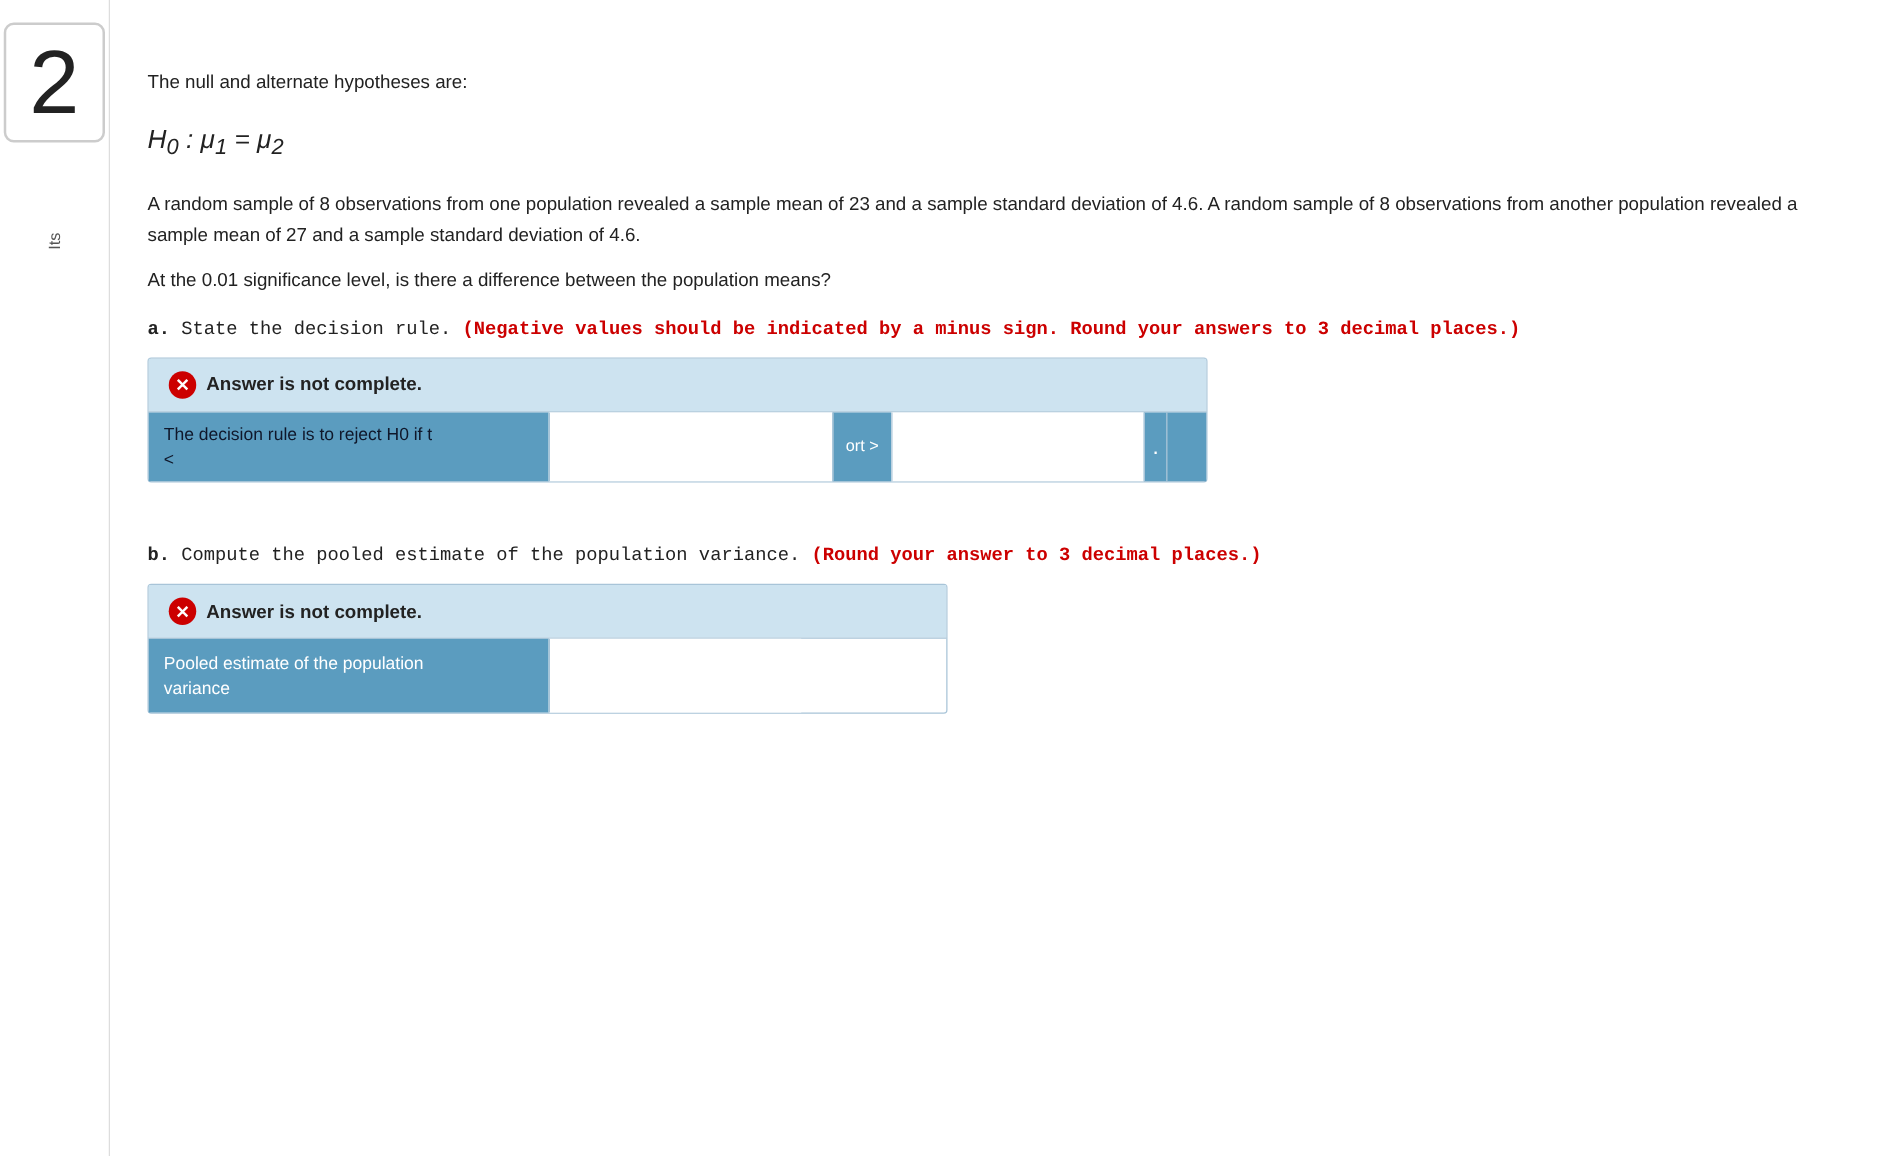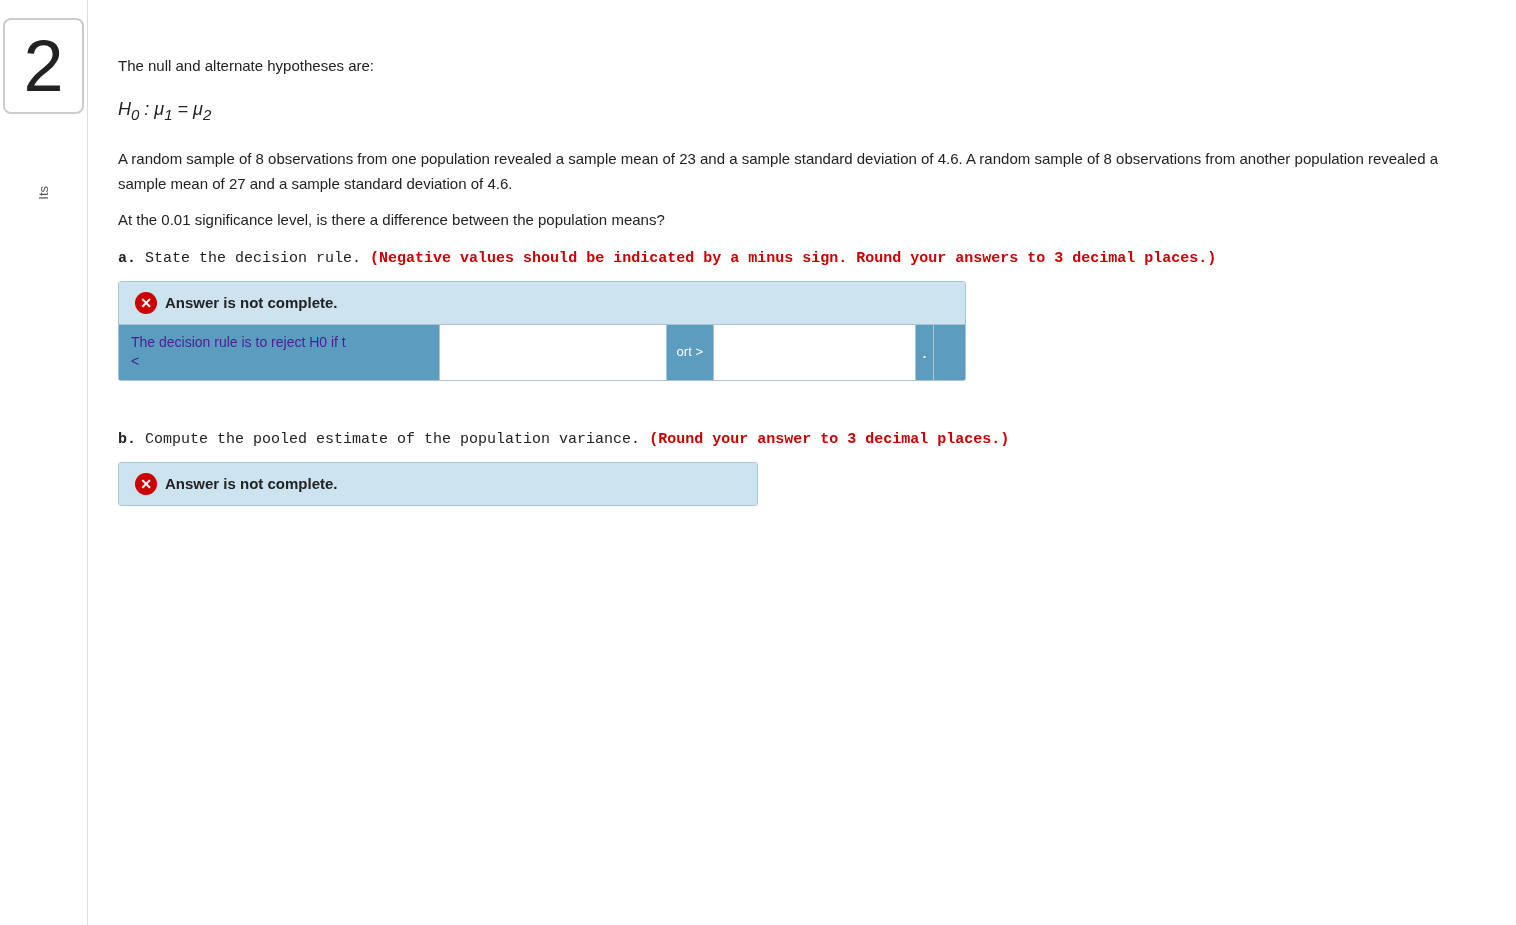--- a/index.html
+++ b/index.html
@@ -45,21 +45,21 @@
       overflow-x: hidden;
       margin-top: 24px;
     }
     .intro-text {
       font-size: 15px;
       line-height: 1.6;
       margin-bottom: 14px;
     }
     .hypothesis-block {
       margin: 14px 0 18px 0;
-      font-size: 18px;
+      font-size: 21px;
       line-height: 1.9;
     }
     .hypothesis-line {
       display: flex;
       align-items: baseline;
       gap: 4px;
     }
     .math {
       font-style: italic;
     }
@@ -111,21 +111,21 @@
       font-size: 14px;
       flex-shrink: 0;
     }
     .answer-row {
       display: flex;
       align-items: stretch;
       border-top: 1px solid #a8c4d8;
     }
     .answer-label-cell {
       background: #5b9cbf;
-      color: #4c1d95;
+      color: #0f172a;
       font-size: 14px;
       padding: 8px 12px;
       display: flex;
       align-items: center;
       min-width: 320px;
       line-height: 1.4;
     }
     .answer-input-cell {
       border-left: 1px solid #a8c4d8;
       background: #fff;
@@ -294,16 +294,27 @@
       <strong>b.</strong>
       <span>Compute the pooled estimate of the population variance.</span>
       <span class="instruction-red">(Round your answer to 3 decimal places.)</span>
     </p>
 
     <div class="answer-box answer-box-b">
       <div class="answer-header">
         <div class="error-icon">✕</div>
         <span>Answer is not complete.</span>
       </div>
+      <div class="answer-row">
+        <div class="answer-label-cell-b">
+          <span>
+            <span>Pooled estimate of the population</span><br>
+            <span>variance</span>
+          </span>
+        </div>
+        <div class="answer-input-cell-b">
+          <input type="text" value="" style="">
+        </div>
+      </div>
     </div>
   </div>
 
 </div>
 
 </body></html>

